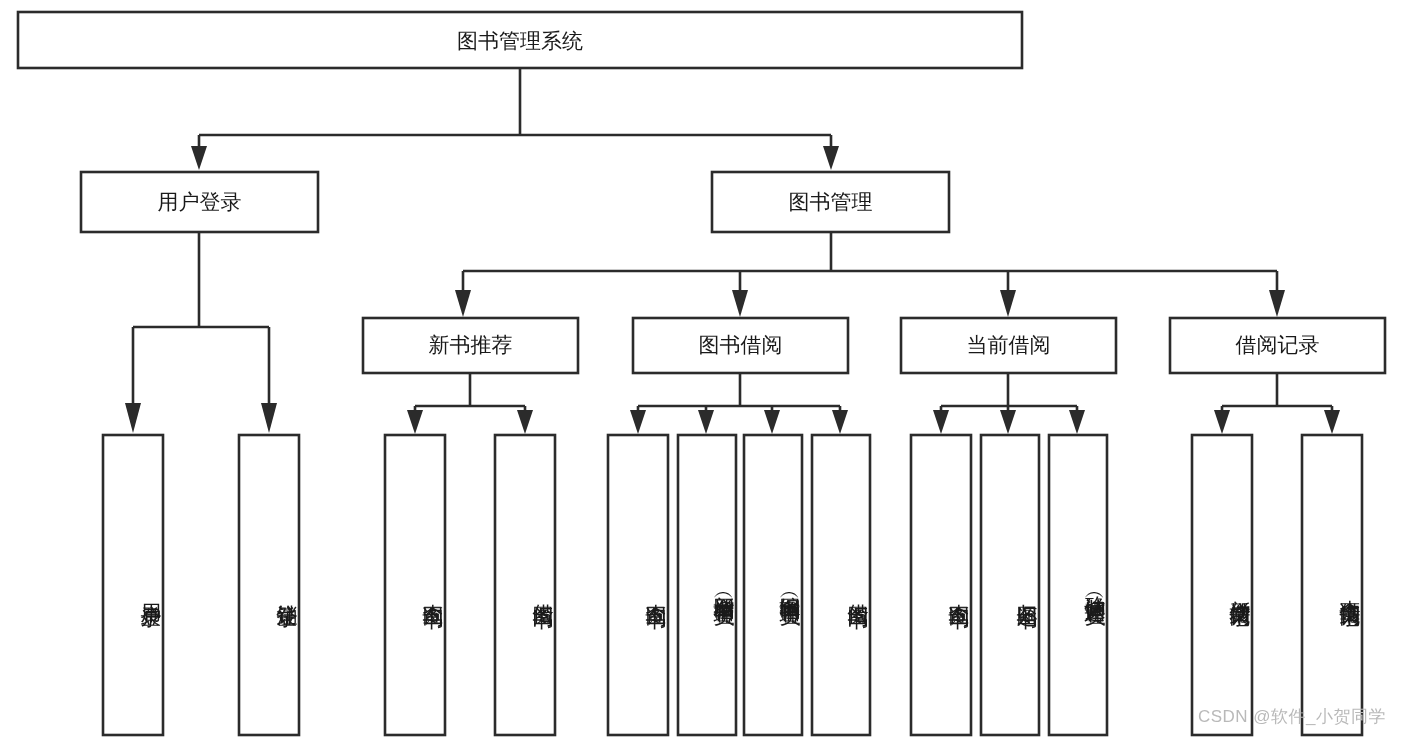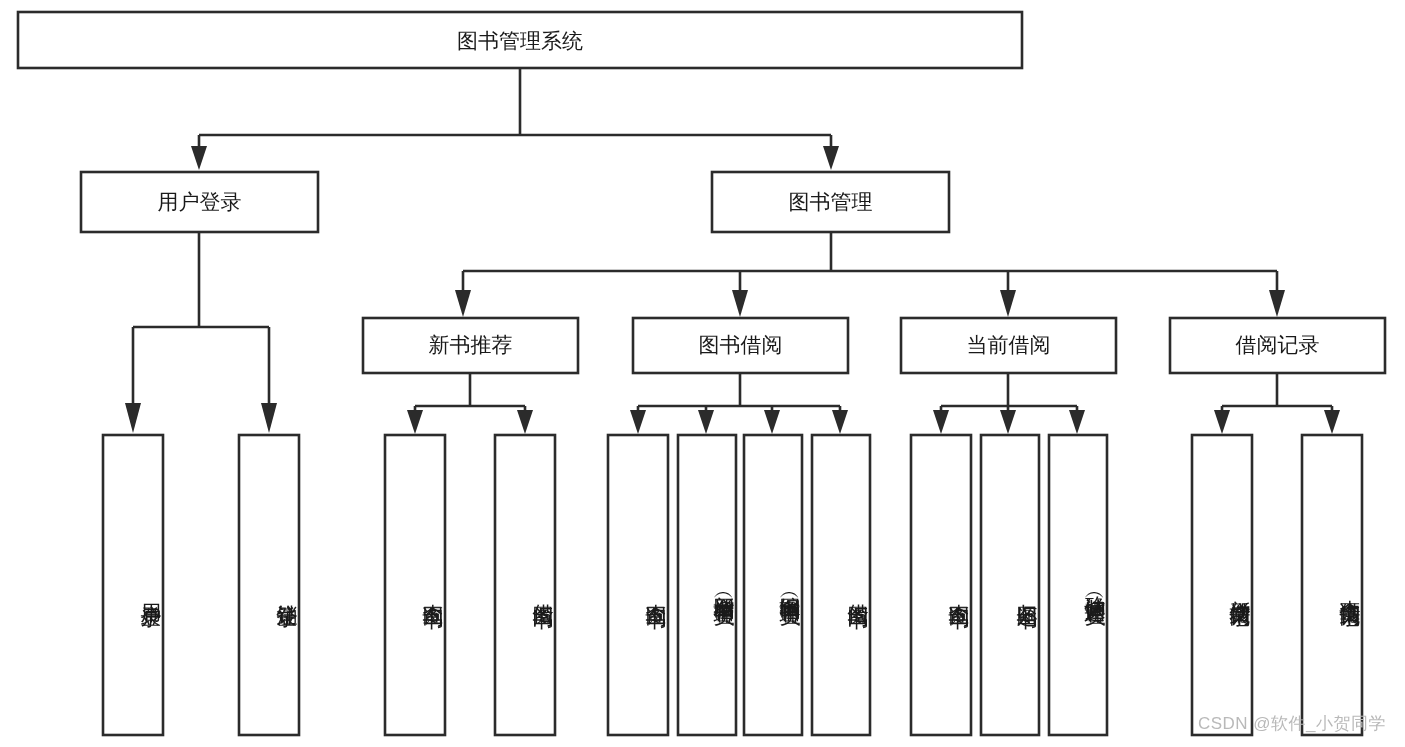--- a/index.html
+++ b/index.html
@@ -67,21 +67,21 @@
     text-align: center;
     writing-mode: vertical-rl;
     text-orientation: upright;
     white-space: nowrap;
     pointer-events: none;
     letter-spacing: 1.5px;
   }
   .watermark {
     position: absolute;
     right: 8px;
-    bottom: 12px;
+    bottom: 19px;
     font-family: "Liberation Sans", "DejaVu Sans", sans-serif;
     font-size: 17px;
     color: #b9b9b9;
     letter-spacing: 0.5px;
     user-select: none;
     white-space: nowrap;
   }
 </style>
 </head>
 <body>

